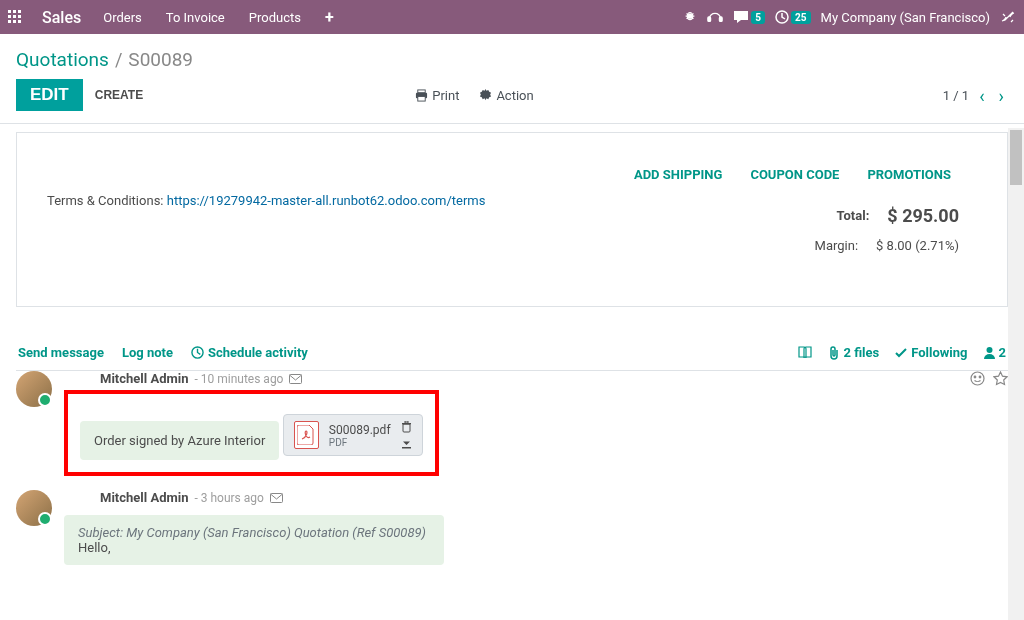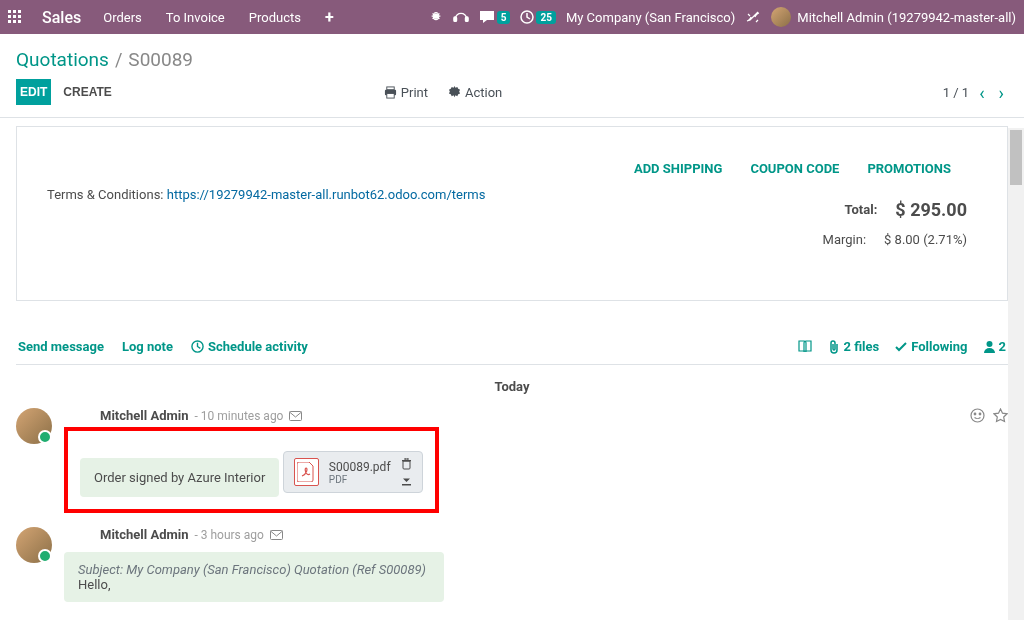--- a/index.html
+++ b/index.html
@@ -17,36 +17,36 @@
   .avatar { width: 20px; height: 20px; border-radius: 50%; background: linear-gradient(135deg,#d4a574,#8b6f47); display: inline-block; }
   
   
   .breadcrumb-row { padding: 14px 16px 8px; display: flex; align-items: center; }
   .breadcrumb-link { color: #009688; font-size: 19px; }
   .breadcrumb-sep { color: #888; font-size: 18px; padding: 0 6px; }
   .breadcrumb-current { color: #888; font-size: 19px; }
   
   
   .control-row { padding: 0 16px 12px; border-bottom: 1px solid #dee2e6; display: flex; align-items: center; }
-  .btn-primary { background: #00a09d; color: #fff; border: none; padding: 6px 4px; font-weight: bold; font-size: 12px; cursor: pointer; text-align: center; }
+  .btn-primary { background: #00a09d; color: #fff; border: none; padding: 6px 14px; font-weight: bold; font-size: 17px; cursor: pointer; text-align: center; }
   .btn-link { color: #4c4c4c; background: none; border: none; padding: 6px 12px; font-weight: bold; font-size: 12px; cursor: pointer; }
   .action-group { margin-left: 260px; display: flex; gap: 20px; color: #495057; font-size: 13px; }
   .action-item { display: flex; align-items: center; gap: 4px; cursor: pointer; }
   .pager { margin-left: auto; display: flex; align-items: center; gap: 6px; color: #495057; }
   .pager-arrow { color: #009688; font-size: 18px; cursor: pointer; padding: 0 4px; }
   
   
   .main { height: calc(620px - 34px - 50px - 44px); overflow-y: auto; padding: 0 16px; position: relative; }
   
   
   .card { border: 1px solid #dee2e6; margin-top: 8px; padding: 50px 30px 45px; position: relative; }
   .terms { font-size: 13px; color: #4c4c4c; }
   .terms a { color: #0369a1; text-decoration: none; }
   .summary-links { position: absolute; top: 34px; right: 56px; display: flex; gap: 28px; font-weight: bold; font-size: 13px; color: #009688; }
-  .totals { position: absolute; right: 40px; top: 66px; }
+  .totals { position: absolute; right: 48px; top: 66px; }
   .totals-row { display: flex; justify-content: flex-end; align-items: center; padding: 6px 0; gap: 18px; }
   .totals-label { color: #4c4c4c; font-size: 13px; font-weight: bold; }
   .totals-value-big { font-weight: bold; font-size: 18px; color: #4c4c4c; }
   .totals-value { font-size: 13px; }
   
   
   .chatter-header { display: flex; align-items: center; padding: 18px 2px 10px; border-bottom: 1px solid #dee2e6; margin-top: 20px; }
   .chatter-action { color: #009688; font-weight: bold; font-size: 13px; margin-right: 18px; cursor: pointer; display: flex; align-items: center; gap: 4px; }
   .chatter-right { margin-left: auto; display: flex; align-items: center; gap: 16px; }
   .chatter-right-item { color: #009688; font-weight: bold; font-size: 13px; display: flex; align-items: center; gap: 4px; cursor: pointer; }
@@ -130,24 +130,20 @@
           <path d="M7 3v4l3 2"></path>
         </svg>
       <span class="badge">25</span>
     </span>
     <span class="systray-item">My Company (San Francisco)</span>
     <span class="systray-item">
       <svg width="16" height="16" viewBox="0 0 16 16" fill="#fff">
           <path d="M13 3l-8 8M3 5l2 2M11 13l2-2M2 12l3-1 1-3M14 4l-3 1-1 3" stroke="#fff" stroke-width="1.2"></path>
         </svg>
     </span>
-    <span class="systray-item">
-      <span class="avatar"></span>
-      <span style="margin-left:4px;">Mitchell Admin (19279942-master-all)</span>
-    </span>
   </div>
 </div>
 
 <div class="breadcrumb-row">
   <span class="breadcrumb-link">Quotations</span>
   <span class="breadcrumb-sep">/</span>
   <span class="breadcrumb-current">S00089</span>
 </div>
 
 <div class="control-row">
@@ -242,21 +238,20 @@
           <svg width="11" height="13" viewBox="0 0 11 13" fill="#009688">
               <circle cx="5.5" cy="4" r="3"></circle>
               <path d="M0 13a5.5 5 0 0111 0z"></path>
             </svg>
         </span>
         <span>2</span>
       </span>
     </div>
   </div>
 
-  <div class="today-sep">Today</div>
 
   <div class="msg">
     <div class="msg-avatar"></div>
     <div class="msg-content">
       <div class="msg-header">
         <span class="msg-author">Mitchell Admin</span>
         <span class="msg-time">- 10 minutes ago</span>
         <span class="msg-env">
           <svg width="13" height="10" viewBox="0 0 13 10" fill="none" stroke="#888" stroke-width="1">
               <rect x="0.5" y="0.5" width="12" height="9" rx="1"></rect>

